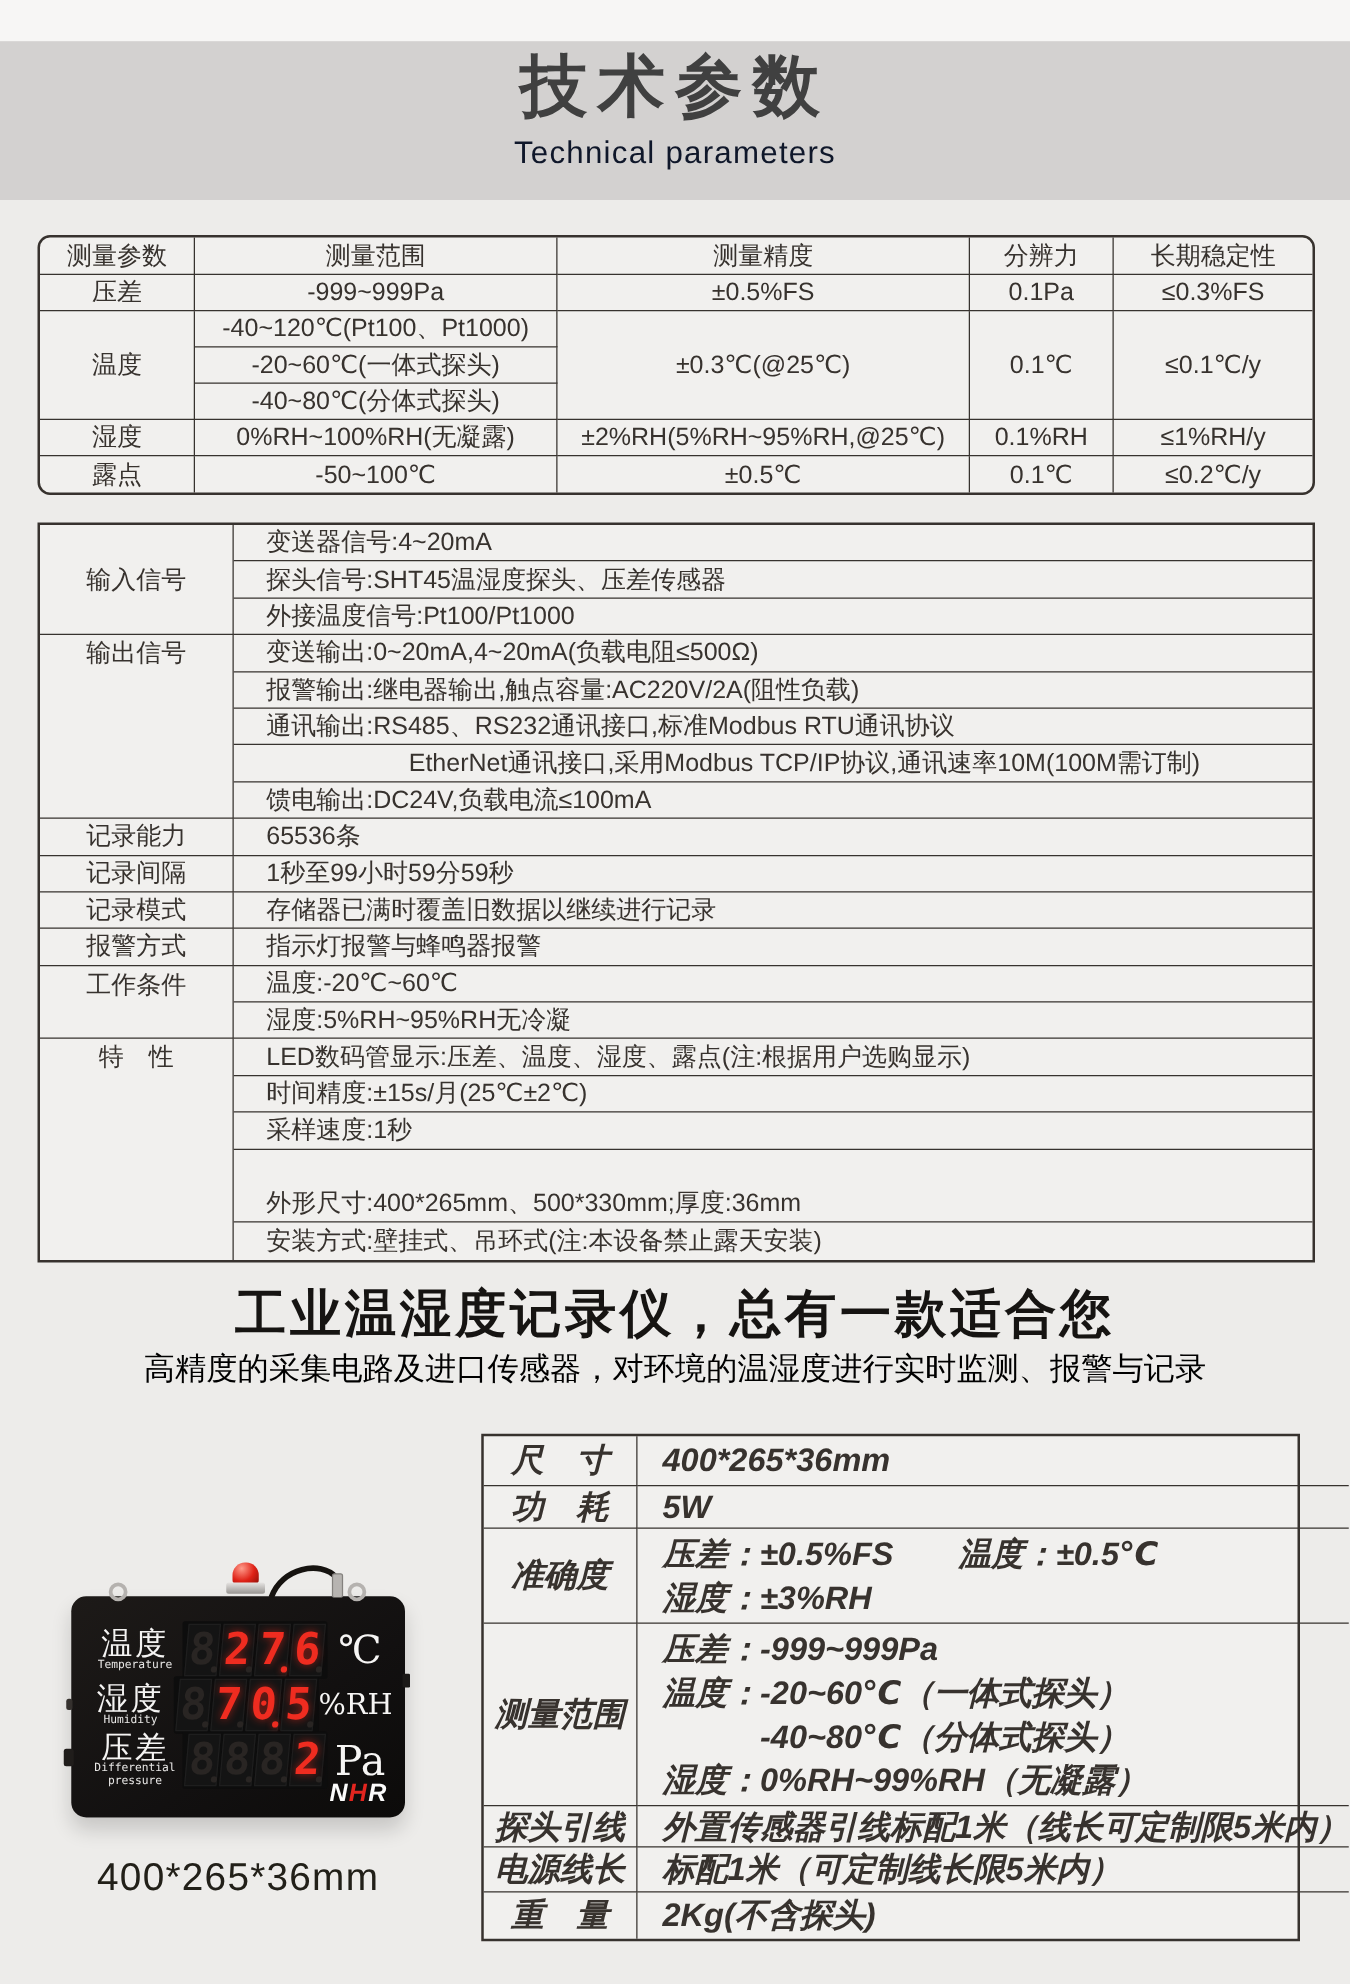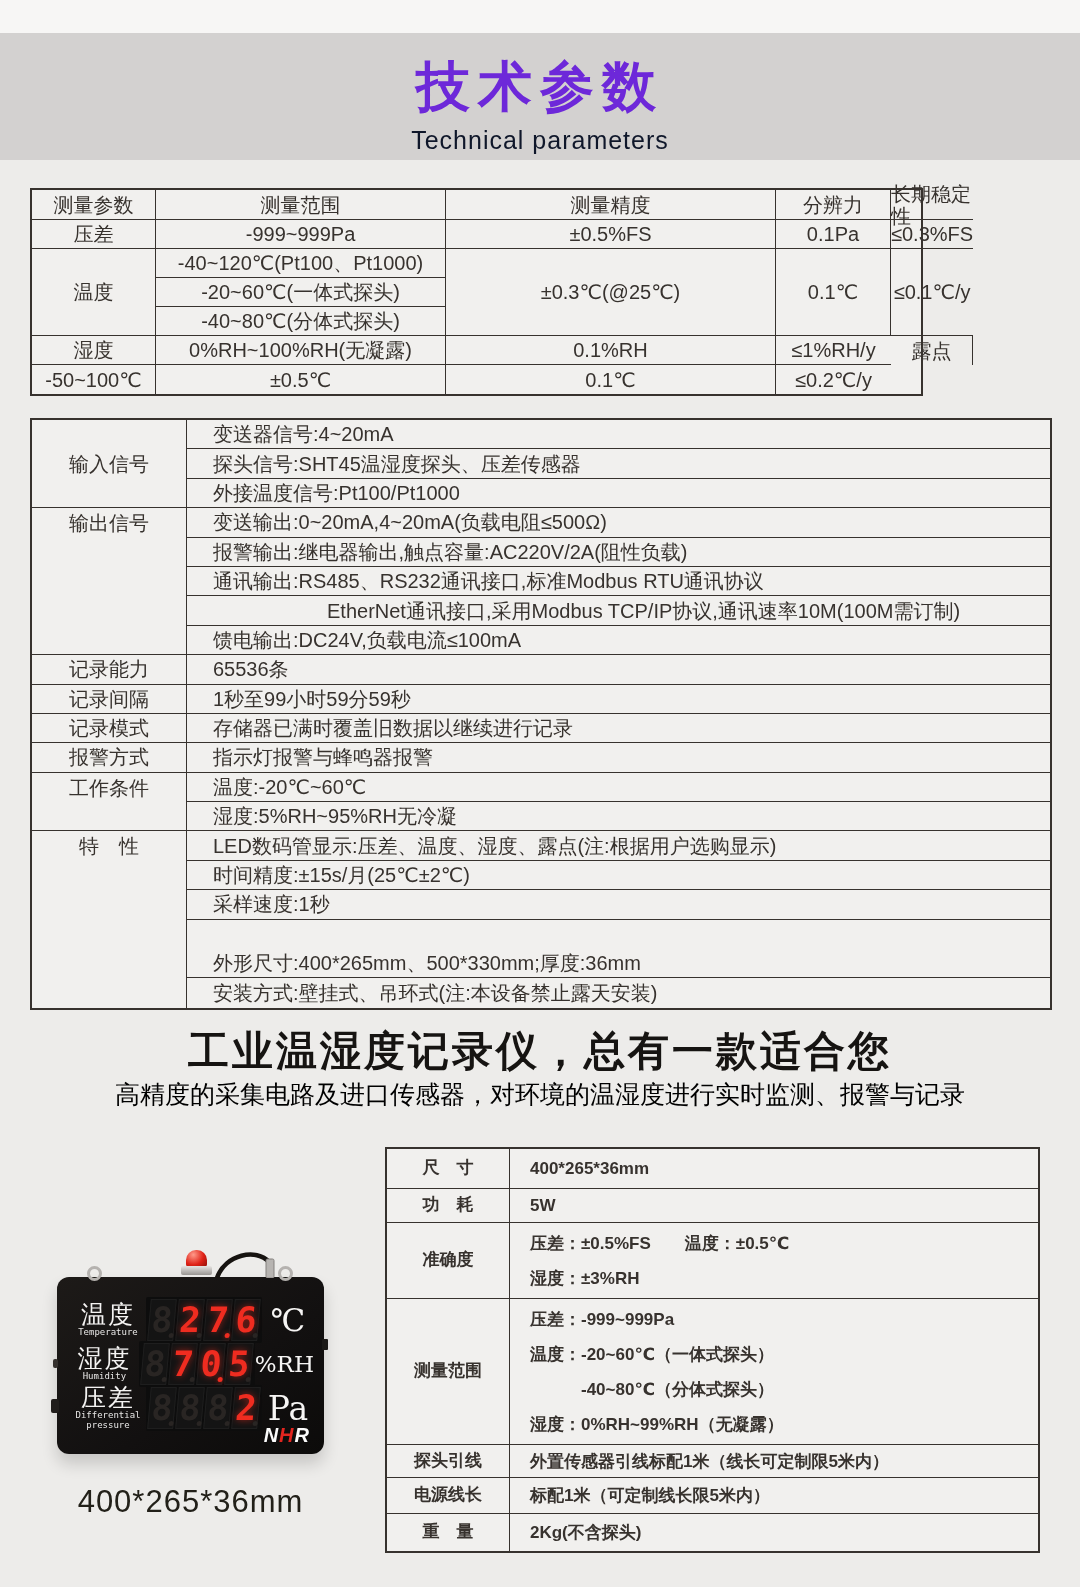--- a/index.html
+++ b/index.html
@@ -2,51 +2,51 @@
 <html><head>
 <meta charset="utf-8">
 <style>
   * { margin:0; padding:0; box-sizing:border-box; }
   html,body { width:1080px; }
   body { font-family:"Liberation Sans","DejaVu Sans",sans-serif; background:#edecea; }
   .page { position:relative; width:1080px; height:1587px; background:#edecea; overflow:hidden; }
 
   .top-strip { position:absolute; left:0; top:0; width:1080px; height:33px; background:#f7f6f5; }
   .band { position:absolute; left:0; top:33px; width:1080px; height:127px; background:#d3d1d0; text-align:center; }
-  .band-title { margin-top:18px; font-size:54px; font-weight:bold; letter-spacing:8px; color:#6d28d9; }
+  .band-title { font-size:54px; font-weight:bold; letter-spacing:8px; color:#404040; }
   .band-sub { margin-top:2px; font-size:25px; color:#0f172a; letter-spacing:1px; }
 
   
   .tbl { position:absolute; display:grid; border:2px solid #37322e; background:#f1f0ee; color:#37322e; }
   .cell { border-right:1px solid #37322e; border-bottom:1px solid #37322e;
           display:flex; align-items:center; justify-content:center; font-size:20px; line-height:1.1; }
   .cell.left { justify-content:flex-start; padding-left:26px; }
   .cell.nr { border-right:none; }
   .cell.nb { border-bottom:none; }
 
   
-  #t1 { left:30px; top:188px; width:893px;
+  #t1 { left:30px; top:188px; width:1022px;
         grid-template-columns:124px 290px 330px 115px 1fr;
-        grid-template-rows:30px 29px 29px 29px 29px 29px 29px; }
+        grid-template-rows:30px 29px 29px 29px 29px 29px 29px;border-radius:10px; }
   
   #t2 { left:30px; top:418px; width:1022px;
         grid-template-columns:155px 1fr; grid-auto-rows:29.4px; }
   #t2 .cell { font-size:20px; }
   .indent { padding-left:140px !important; }
 
   
   .promo-title { position:absolute; left:0; top:1024px; width:1080px; text-align:center;
                  font-size:41px; font-weight:bold; color:#161412; letter-spacing:3px; }
   .promo-sub { position:absolute; left:0; top:1078px; width:1080px; text-align:center;
                font-size:25px; color:#000000; }
 
   
   #t3 { left:385px; top:1147px; width:655px; grid-template-columns:123px 1fr;
         grid-template-rows:40px 34px 76px 146px 33px 36px 37px; font-weight:bold; }
-  #t3 .cell { font-size:17px; }
+  #t3 .cell { font-size:26px;font-style:italic; }
   #t3 .cell.left { padding-left:20px; flex-direction:column; align-items:flex-start; justify-content:center; }
   #t3 .line { display:block; line-height:35px; white-space:nowrap; }
 
   
   .device { position:absolute; left:57px; top:1277px; width:267px; height:177px;
             background:linear-gradient(145deg,#1d1a18,#121010 60%,#0c0b0a);
             border-radius:12px; box-shadow:0 10px 16px rgba(0,0,0,.16); }
   .ring { position:absolute; top:-11px; width:15px; height:15px; border:3px solid #b5b2af; border-radius:50%; }
   .ring.l { left:30px; } .ring.r { left:221px; }
   .beacon { position:absolute; top:-27px; left:121px; width:36px; height:27px; }
@@ -111,20 +111,21 @@
     <div class="cell" style="grid-row:3 / span 3">温度</div>
     <div class="cell">-40~120℃(Pt100、Pt1000)</div>
     <div class="cell" style="grid-row:3 / span 3; grid-column:3">±0.3℃(@25℃)</div>
     <div class="cell" style="grid-row:3 / span 3; grid-column:4">0.1℃</div>
     <div class="cell nr" style="grid-row:3 / span 3; grid-column:5">≤0.1℃/y</div>
     <div class="cell" style="grid-row:4; grid-column:2">-20~60℃(一体式探头)</div>
     <div class="cell" style="grid-row:5; grid-column:2">-40~80℃(分体式探头)</div>
 
     <div class="cell" style="grid-row:6">湿度</div>
     <div class="cell">0%RH~100%RH(无凝露)</div>
+    <div class="cell">±2%RH(5%RH~95%RH,@25℃)</div>
     <div class="cell">0.1%RH</div>
     <div class="cell nr">≤1%RH/y</div>
 
     <div class="cell nb">露点</div>
     <div class="cell nb">-50~100℃</div>
     <div class="cell nb">±0.5℃</div>
     <div class="cell nb">0.1℃</div>
     <div class="cell nr nb">≤0.2℃/y</div>
   </div>
 

